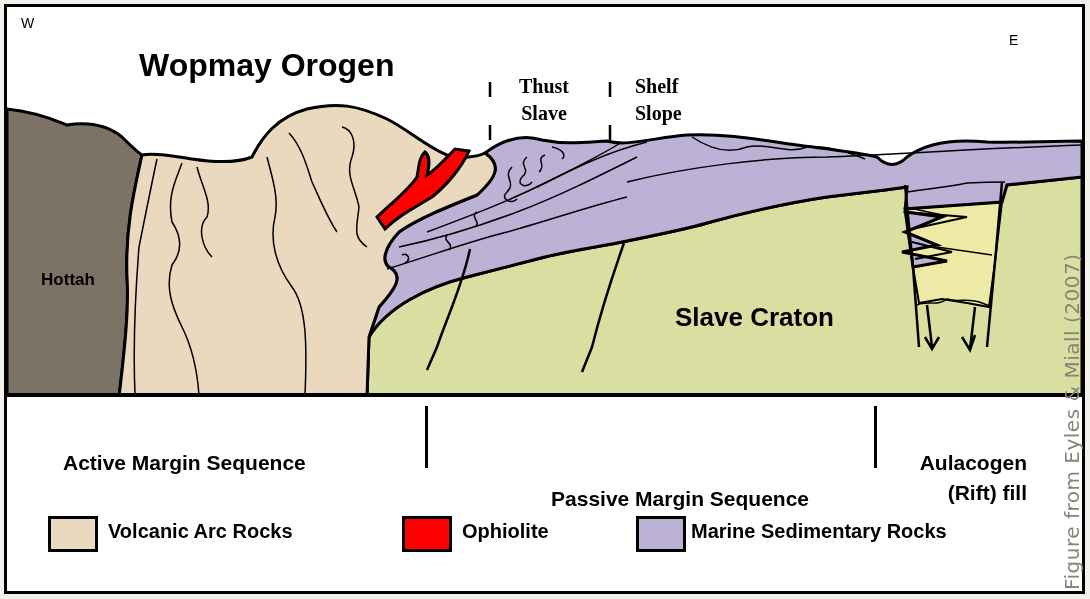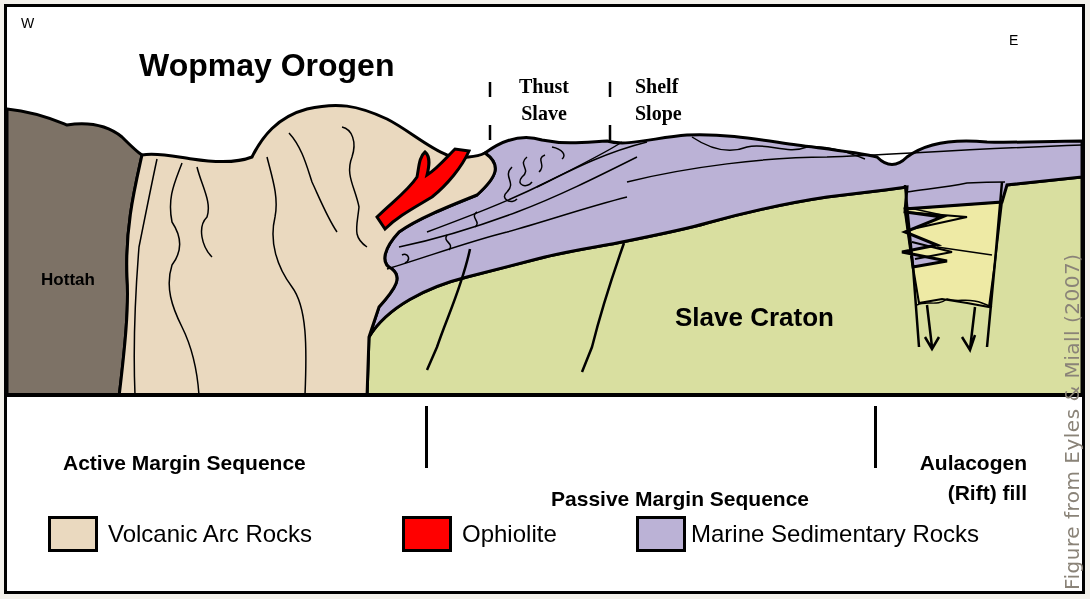--- a/index.html
+++ b/index.html
@@ -25,21 +25,21 @@
   .zone { font-size: 20px; text-align: center; line-height: 27px; font-family: Liberation Serif, serif; }
   .rock-big { font-size: 26px; }
   .terrane { font-size: 17px; line-height: 32px; }
   .legend-bottom {
     position: absolute; left: 0; top: 386px; width: 1075px; height: 200px;
     border-top: 3px solid #000;
   }
   .seq { position: absolute; font-weight: bold; font-size: 21px; text-align: right; line-height: 30px; white-space: nowrap;}
   .vline { position: absolute; width: 3px; background: #000; }
   .swatch { position: absolute; width: 50px; height: 36px; border: 3px solid #000; box-sizing: border-box; }
-  .sw-label { position: absolute; font-weight: normal; font-size: 24px; white-space: nowrap; }
+  .sw-label { position: absolute; font-weight: bold; font-size: 20px; white-space: nowrap; }
   .credit {
     position: absolute; left: 1060px; top: 590px;
     transform-origin: 0 0; transform: rotate(-90deg);
     font-family: "DejaVu Sans", sans-serif;
     font-size: 20px; color: #8a8378; white-space: nowrap; letter-spacing: 0.5px;
   }
 </style>
 </head>
 <body>
 

